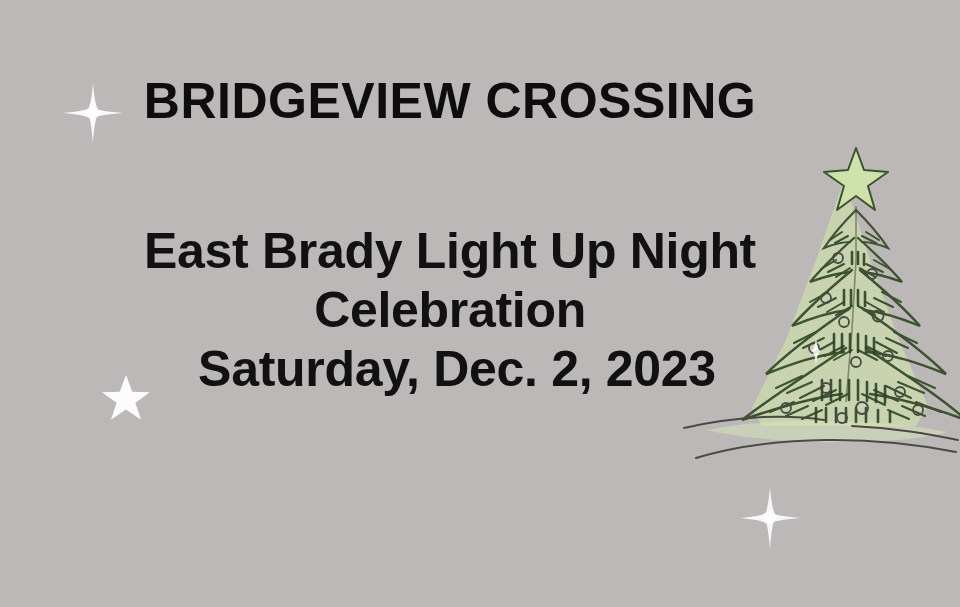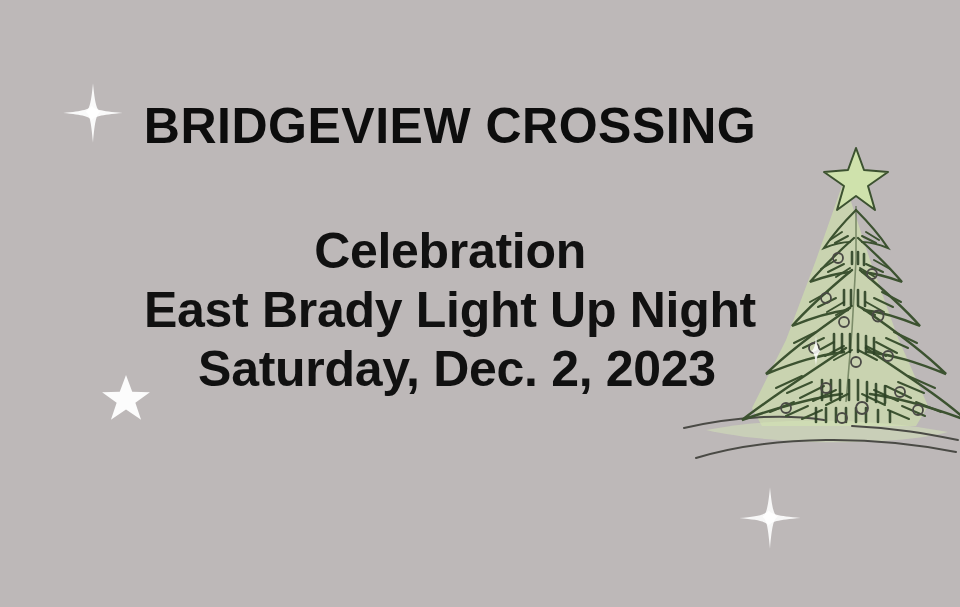--- a/index.html
+++ b/index.html
@@ -32,21 +32,21 @@
     left: 666px;
     top: 140px;
     width: 300px;
     height: 340px;
   }
 
   
   #headline {
     position: absolute;
     left: 0;
-    top: 100px;
+    top: 75px;
     width: 900px;
     text-align: center;
     font-size: 50px;
     font-weight: bold;
     letter-spacing: 0.5px;
     color: #0d0d0d;
     line-height: 1.05;
     font-family: "Liberation Sans", sans-serif;
   }
   #body-block {
@@ -228,18 +228,18 @@
       <circle cx="252" cy="270" r="5"></circle>
       <circle cx="176" cy="278" r="5"></circle>
     </g>
 
     <path d="M150 196 C151 206 152 210 155 211 C152 212 151 216 150 226 C149 216 148 212 145 211 C148 210 149 206 150 196 Z" fill="#ffffff" opacity="0.85"></path>
   </svg>
 
   <div id="headline">BRIDGEVIEW CROSSING</div>
 
   <div id="body-block">
+    <div class="body-line" id="line-event">East Brady Light Up Night</div>
     <div class="body-line" id="line-subtitle">Celebration</div>
-    <div class="body-line" id="line-event">East Brady Light Up Night</div>
     <div class="body-line" id="line-date">Saturday, Dec. 2, 2023</div>
   </div>
 
 </div>
 
 </body></html>

